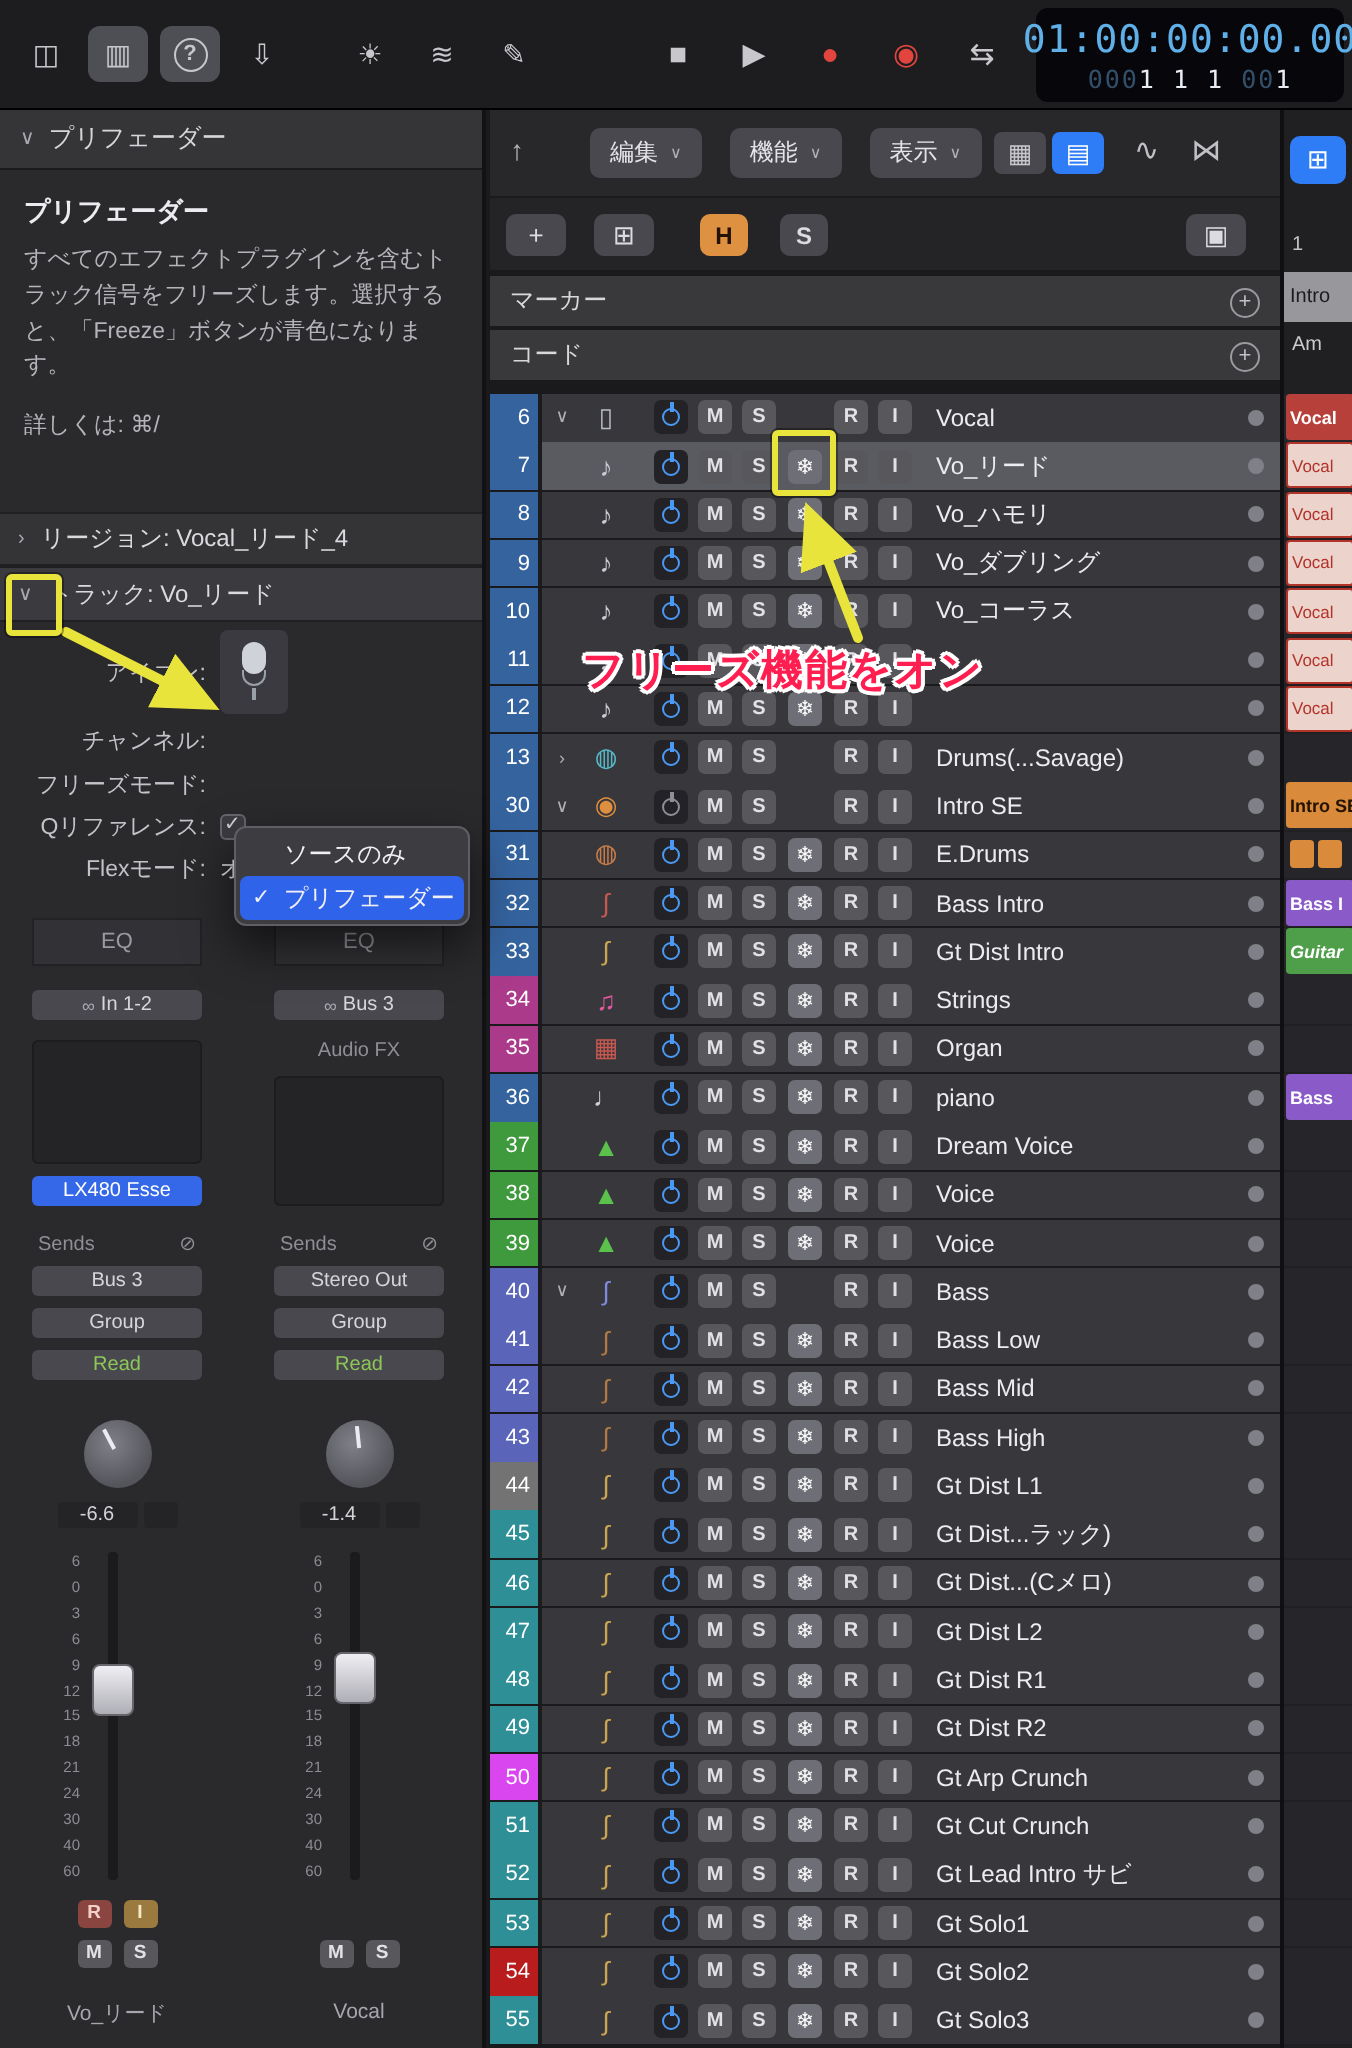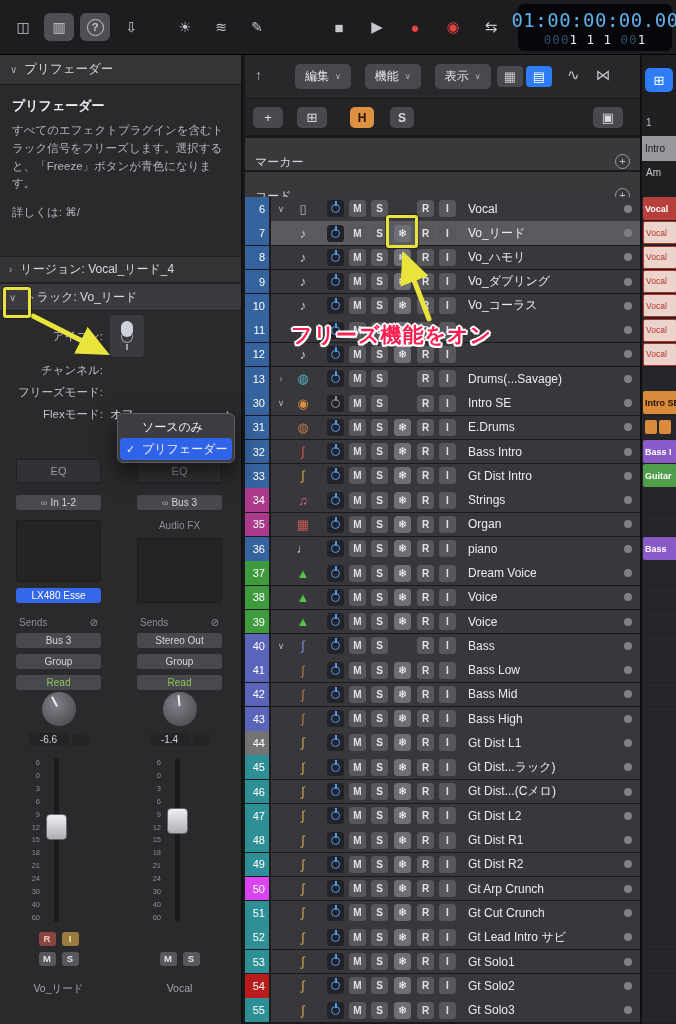--- a/index.html
+++ b/index.html
@@ -76,21 +76,21 @@
   .cs-io{margin-bottom:10px}
   .cs-st{color:#a8a8b0;font-size:9px}
   .cs-inset{background:#242427;border:1px solid #1c1c1f;border-radius:3px}
   #strip-left .cs-inset{height:62px;margin-bottom:6px}
   #strip-right .cs-inset{height:65px;margin-bottom:12px}
   .cs-fxlabel{height:14px;color:#8e8e96;text-align:center;font-size:10px;margin-bottom:4px}
   .cs-plugin{background:#3468e8;color:#fff;margin-bottom:12px}
   .cs-sends{height:14px;display:flex;justify-content:space-between;align-items:center;color:#8e8e96;
     padding:0 3px;margin-bottom:4px;font-size:10px}
   .cs-out,.cs-group{margin-bottom:6px}
-  .cs-read{margin-bottom:1px;color:#8ec758}
+  .cs-read{margin-bottom:19px;color:#8ec758}
   .cs-knob{width:36px;height:36px;align-self:center;border-radius:50%;margin-bottom:6px;position:relative;
     background:radial-gradient(circle at 40% 35%,#808088,#54545b 70%);border:1px solid #2a2a2e}
   .knob-pointer{position:absolute;left:50%;top:3px;width:2px;height:11px;margin-left:-1px;background:#ececf0;
     transform-origin:50% 15px}
   #strip-left .knob-pointer{transform:rotate(-28deg)}
   #strip-right .knob-pointer{transform:rotate(-6deg)}
   .cs-valrow{display:flex;gap:3px;justify-content:center;margin-bottom:10px}
   .cs-val{width:40px;height:13px;background:#242427;color:#d2d2d8;font-size:10px;text-align:center;line-height:13px;border-radius:2px}
   .cs-valbox{width:17px;height:13px;background:#242427;border-radius:2px}
   .cs-fader{position:relative;height:168px;margin-bottom:8px}
@@ -123,21 +123,21 @@
   .tool-strip{position:absolute;left:322px;top:11px;display:flex;gap:16px;font-size:15px;color:#c0c0c6}
   .main-row2{position:absolute;left:245px;top:99px;width:395px;height:37px;background:#242427;border-bottom:1px solid #1a1a1c}
   .r2-btn{position:absolute;top:8px;height:21px;border-radius:5px;background:#48484e;color:#dcdce0;
     display:flex;align-items:center;justify-content:center;font-size:13px}
   #btn-addtrack{left:8px;width:30px}
   #btn-newtrack{left:52px;width:30px}
   #btn-hide{left:105px;width:24px;background:#de9140;color:#241203;font-weight:bold;font-size:12px}
   #btn-gsolo{left:145px;width:24px;font-weight:bold;font-size:12px}
   #btn-r2right{left:348px;width:30px}
   .lanes{position:absolute;left:245px;top:138px;width:395px}
-  .lane{height:25px;margin-bottom:2px;background:#39393c;display:flex;align-items:flex-start;padding:16px 10px;
+  .lane{height:25px;margin-bottom:2px;background:#39393c;display:flex;align-items:flex-end;padding:4px 10px;
     font-size:12px;color:#d8d8dc}
   .lane-plus{margin-left:auto;width:15px;height:15px;border:1.5px solid #9a9aa0;border-radius:50%;color:#c0c0c6;
     font-size:11px;line-height:12px;text-align:center}
   .tracklist{position:absolute;left:245px;top:197px;width:395px;bottom:0;overflow:hidden}
   .trow{display:flex;height:23.6px;margin-bottom:0.7px}
   .tnum{width:26px;flex:none;display:flex;align-items:center;justify-content:flex-end;padding-right:4px;
     font-size:11px;color:#fff;border-right:2px solid #1c1c1e}
   .tbody{flex:1;background:#38383c;display:flex;align-items:center;padding-right:8px}
   .trow.selected .tbody{background:#5a5a61}
   .tchev{width:14px;margin-left:3px;font-size:9px;color:#b0b0b6;text-align:center}
@@ -265,20 +265,24 @@
           <i class="mic-ring"></i>
           <i class="mic-stem"></i>
         </span>
       </div>
       <div class="p-row" id="row-channel">
         <span class="p-label">チャンネル:</span>
       </div>
       <div class="p-row" id="row-freeze">
         <span class="p-label">フリーズモード:</span>
       </div>
+      <div class="p-row" id="row-q">
+        <span class="p-label">Qリファレンス:</span>
+        <span class="chk"></span>
+      </div>
       <div class="p-row" id="row-flex">
         <span class="p-label">Flexモード:</span>
         <span class="p-val">オフ</span>
         <span class="stepper">
           <span>▴</span>
             <span>▾</span>
         </span>
       </div>
     </div>
 
@@ -1067,21 +1071,21 @@
         <div class="aregion frozen" style="top:72.9px;background:#ecd4cd;color:#b23329;border-color:#b23329;">Vocal</div>
         <div class="aregion frozen" style="top:97.2px;background:#ecd4cd;color:#b23329;border-color:#b23329;">Vocal</div>
         <div class="aregion frozen" style="top:121.5px;background:#ecd4cd;color:#b23329;border-color:#b23329;">Vocal</div>
         <div class="aregion frozen" style="top:145.8px;background:#ecd4cd;color:#b23329;border-color:#b23329;">Vocal</div>
         <div class="aregion header" style="top:194.4px;background:#d98a3a;color:#241303;">Intro SE</div>
         <div class="aregion acellpair" style="top:218.7px">
           <i style="background:#d98a3a"></i>
           <i style="background:#d98a3a"></i>
         </div>
         <div class="aregion header" style="top:243.0px;background:#8a5bc8;color:#ffffff;">Bass I</div>
-        <div class="aregion header" style="top:267.3px;background:#4f9e49;color:#ffffff;">Guitar</div>
+        <div class="aregion header" style="top:267.3px;background:#4f9e49;color:#ffffff;font-style:italic;">Guitar</div>
         <div class="aregion header" style="top:340.2px;background:#8a5bc8;color:#ffffff;">Bass</div>
       </div>
   </div>
 
   <div class="hl-box" id="hl-freeze"></div>
   <div class="hl-box" id="hl-chevron"></div>
   <svg id="anno-arrows" width="676" height="1024">
     <defs>
       <marker id="ah" markerWidth="8" markerHeight="8" refX="5.2" refY="3" orient="auto">
         <path d="M0,0 L6.5,3 L0,6 Z" fill="#e9e43c"></path>

